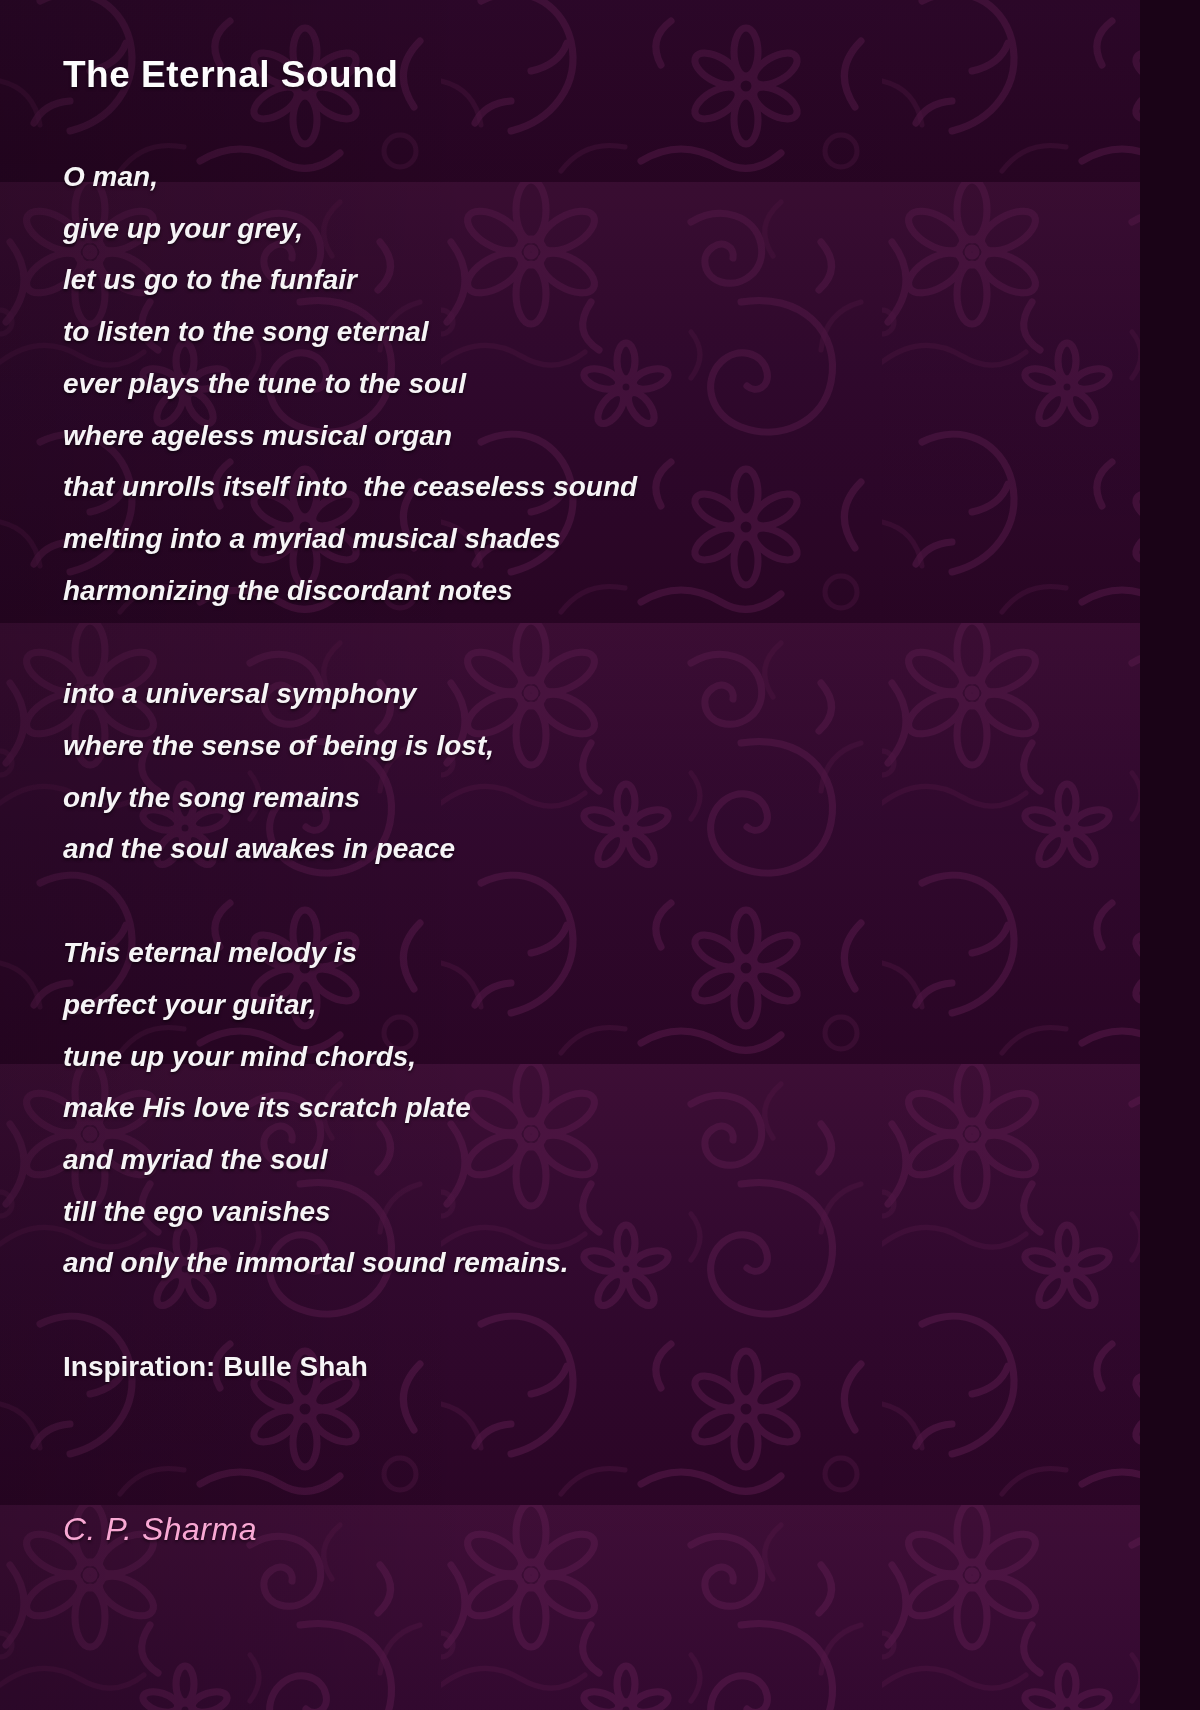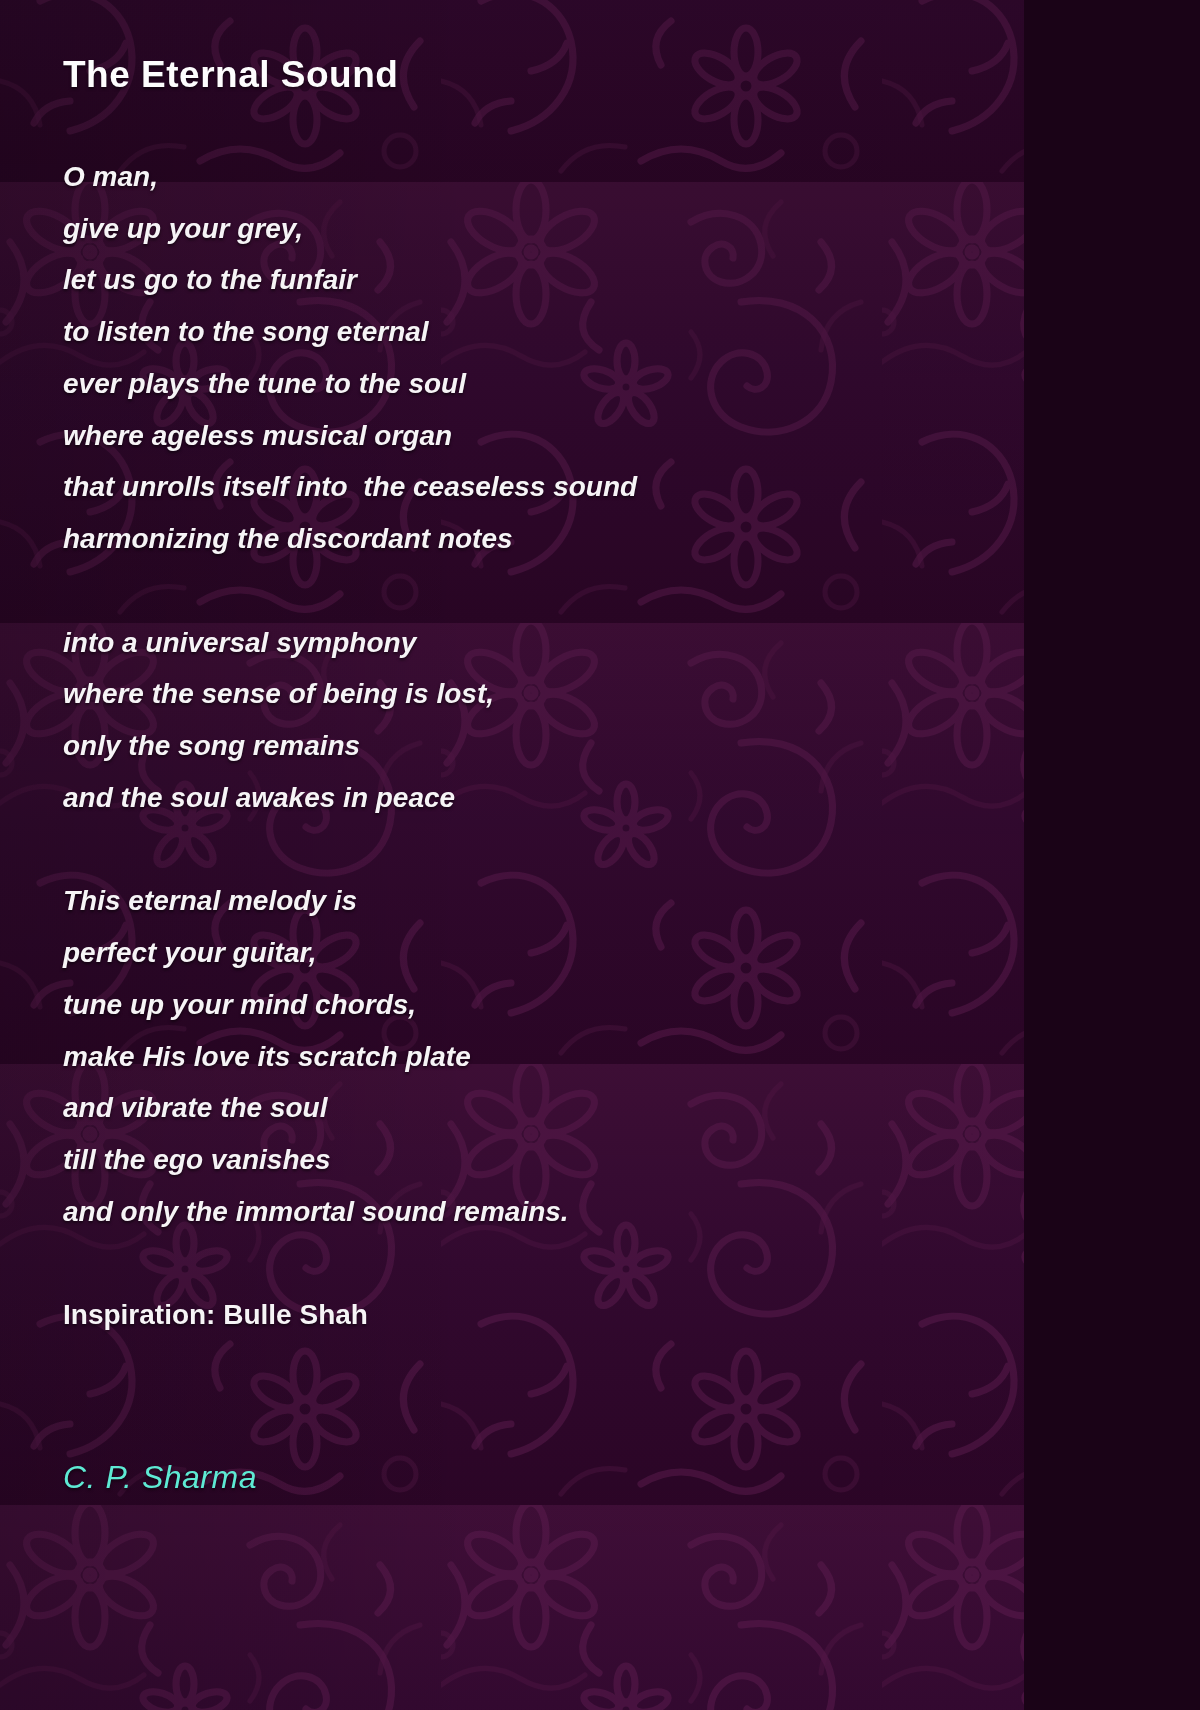--- a/index.html
+++ b/index.html
@@ -1,19 +1,19 @@
 <!DOCTYPE html>
 <html><head>
 <meta charset="utf-8">
 <style>
   html,body{margin:0;padding:0;background:#16021330;}
   body{background:#1a0317;}
   .page{
     position:relative;
-    width:1024px;
+    width:1140px;
     height:1710px;
     overflow:hidden;
     font-family:"Liberation Sans","DejaVu Sans",sans-serif;
   }
   .bg-svg{position:absolute;inset:0;display:block;}
   .content{
     position:absolute;
     left:63px;
     top:0;
     right:40px;
@@ -42,21 +42,21 @@
     font-size:28px;
     font-weight:bold;
     line-height:51.7px;
     text-shadow:0 2px 3px rgba(0,0,0,0.55);
   }
   .signature{
     margin:118px 0 0 0;
     font-size:32px;
     font-style:italic;
     font-weight:400;
-    color:#5eead4;
+    color:#f9a8d4;
     letter-spacing:0.5px;
     text-shadow:0 2px 3px rgba(0,0,0,0.5);
   }
 </style>
 </head>
 <body>
 
 <div class="page">
 
   <svg class="bg-svg" width="1200" height="1710" viewBox="0 0 1200 1710" xmlns="http://www.w3.org/2000/svg" aria-hidden="true">
@@ -148,36 +148,37 @@
     <h1 class="title">The Eternal Sound</h1>
 
     <div class="stanza stanza-first">
       <div class="line">O man,</div>
       <div class="line">give up your grey,</div>
       <div class="line">let us go to the funfair</div>
       <div class="line">to listen to the song eternal</div>
       <div class="line">ever plays the tune to the soul</div>
       <div class="line">where ageless musical organ</div>
       <div class="line">that unrolls itself into  the ceaseless sound</div>
+      <div class="line">melting into a myriad musical shades</div>
       <div class="line">harmonizing the discordant notes</div>
     </div>
 
     <div class="stanza">
       <div class="line">into a universal symphony</div>
       <div class="line">where the sense of being is lost,</div>
       <div class="line">only the song remains</div>
       <div class="line">and the soul awakes in peace</div>
     </div>
 
     <div class="stanza">
       <div class="line">This eternal melody is</div>
       <div class="line">perfect your guitar,</div>
       <div class="line">tune up your mind chords,</div>
       <div class="line">make His love its scratch plate</div>
-      <div class="line">and vibrate the soul</div>
+      <div class="line">and myriad the soul</div>
       <div class="line">till the ego vanishes</div>
       <div class="line">and only the immortal sound remains.</div>
     </div>
 
     <div class="inspiration">Inspiration: Bulle Shah</div>
 
     <div class="signature">C. P. Sharma</div>
   </div>
 
 </div>

